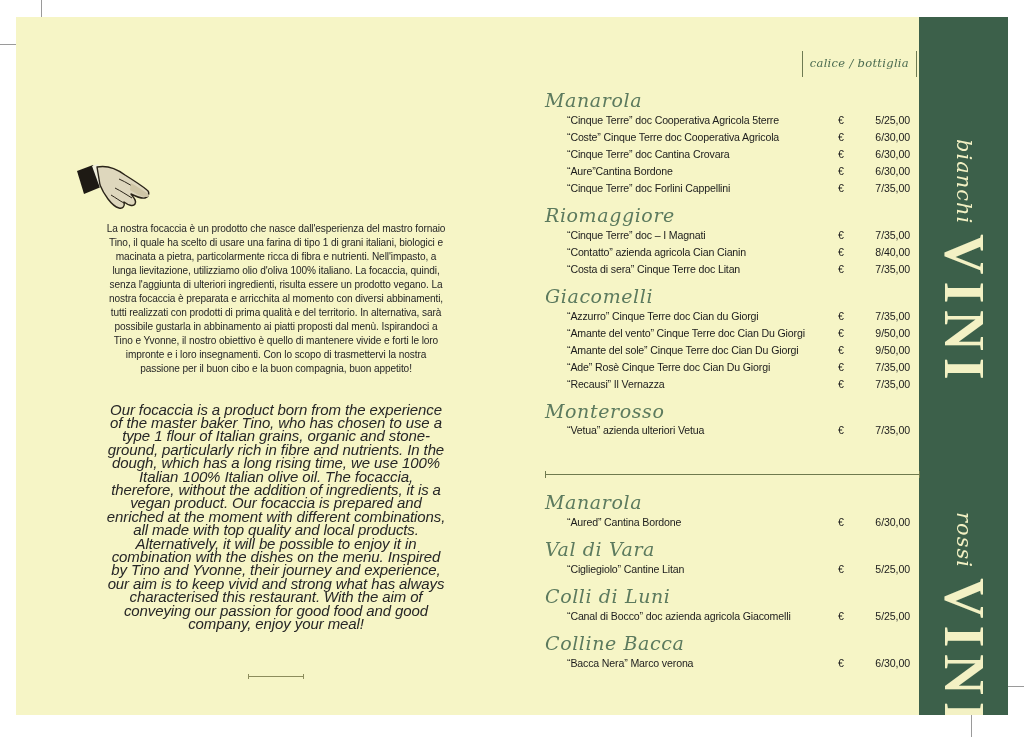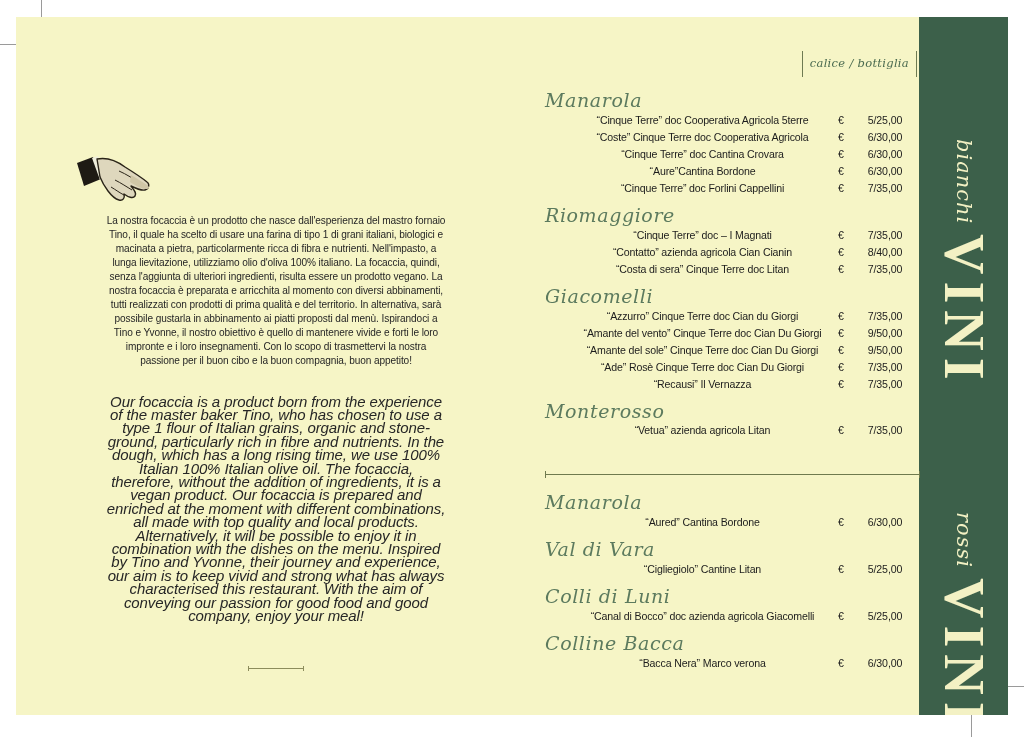--- a/index.html
+++ b/index.html
@@ -60,21 +60,21 @@
     font-weight: 700;
     font-size: 56px;
     line-height: 1;
     letter-spacing: 7px;
     color: #f3f1c4;
   }
 
   
   .left-col {
     position: absolute;
-    left: 90px; top: 112px;
+    left: 90px; top: 120px;
     width: 340px;
   }
 
   
   .manicule {
     position: absolute;
     left: -35px; top: 20px;
     width: 96px; height: 58px;
   }
 
@@ -149,31 +149,30 @@
     padding-left: 22px;
     margin-bottom: 1px;
     min-height: 16px;
   }
   .wine-name {
     flex: 1;
     font-size: 10.6px;
     color: #1c1c1c;
     letter-spacing: -0.15px;
     white-space: nowrap;
-    text-align: center;
   }
   .wine-price {
     width: 82px;
     display: flex;
     font-size: 10.6px;
     color: #1c1c1c;
     letter-spacing: -0.1px;
   }
   .cur { width: 22px; text-align: left; }
-  .amt { flex: 1; text-align: center; padding-right: 10px; }
+  .amt { flex: 1; text-align: right; padding-right: 10px; }
 
   .section-rule {
     width: 100%; height: 1px;
     background: #6f7a4e;
     margin: 34px 0 17px 0;
     position: relative;
   }
   .section-rule::before, .section-rule::after {
     content: ""; position: absolute; top: -3px;
     width: 1px; height: 7px; background: #6f7a4e;
@@ -323,21 +322,21 @@
         </div>
         <div class="wine-row">
           <div class="wine-name">“Recausi” Il Vernazza</div>
           <div class="wine-price">
             <span class="cur">€</span>
             <span class="amt">7/35,00</span>
           </div>
         </div>
         <div class="region">Monterosso</div>
         <div class="wine-row">
-          <div class="wine-name">“Vetua” azienda agricola Litan</div>
+          <div class="wine-name">“Vetua” azienda ulteriori Vetua</div>
           <div class="wine-price">
             <span class="cur">€</span>
             <span class="amt">7/35,00</span>
           </div>
         </div>
       </div>
 
     <div class="section-rule"></div>
 
     <div id="reds-list">

